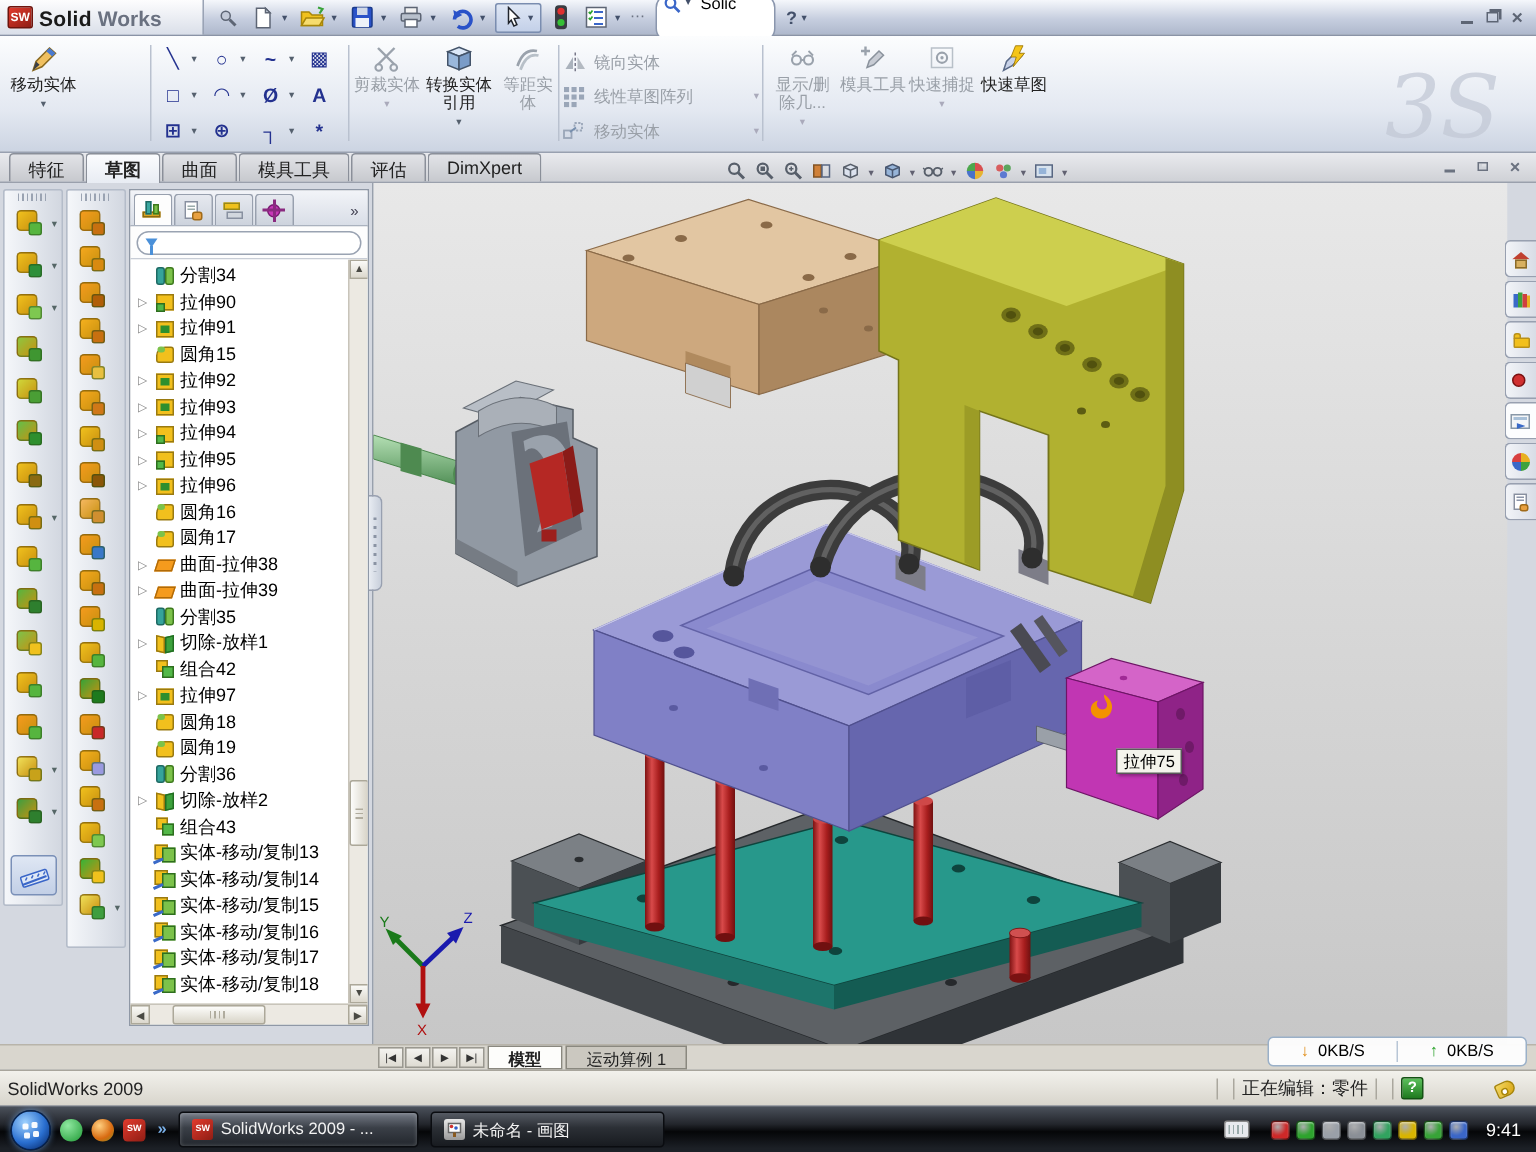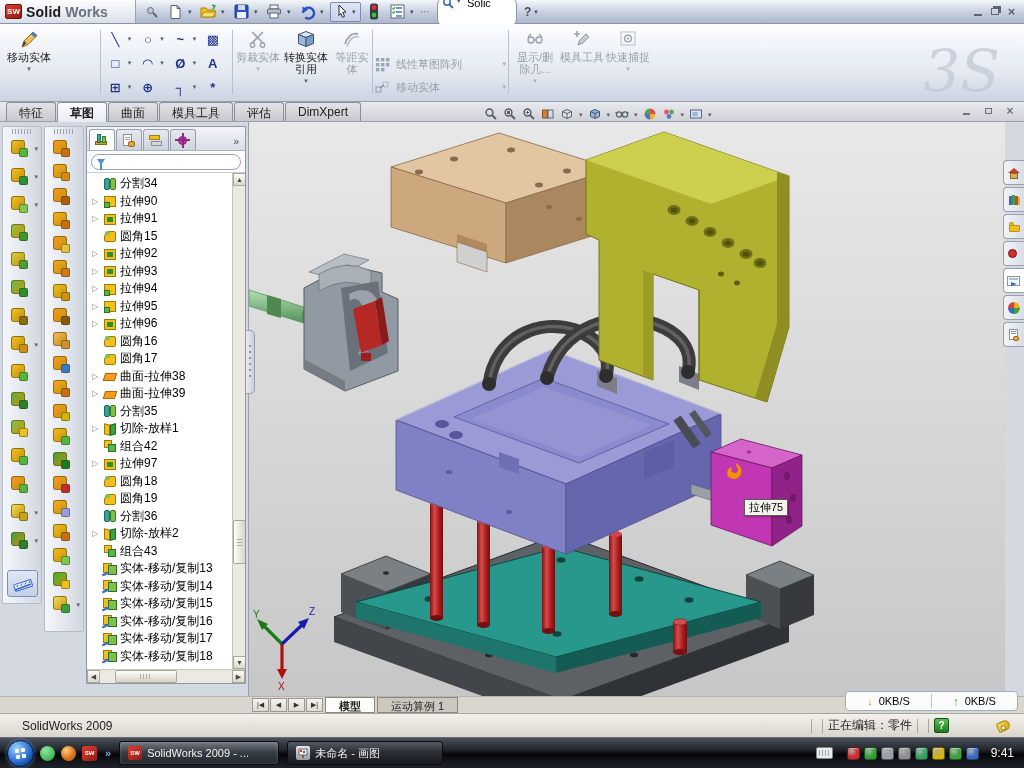--- a/index.html
+++ b/index.html
@@ -317,20 +317,28 @@
   <div class="cmbtn dis" style="left:332px;width:40px">
     <span class="cmicon">
         <svg width="20" height="20">
           <path d="M3,15 Q7,3 16,5" fill="none" stroke="#9aa2ac" stroke-width="1.8"></path>
           <path d="M5,17.5 Q9,6 17,8" fill="none" stroke="#b8c0c8" stroke-width="1.8"></path>
         </svg>
       </span>
     <span class="cmlabel">等距实体</span>
   </div>
   <div class="cmsep" style="left:372px"></div>
+  <div class="stackrow" style="top:5px">
+    <svg width="18" height="16">
+        <path d="M3,13 L8,5 L8,13Z" fill="#aab2bc"></path>
+        <path d="M16,13 L11,5 L11,13Z" fill="#8a929c" opacity=".6"></path>
+        <line x1="9.5" y1="2" x2="9.5" y2="15" stroke="#778" stroke-dasharray="2,1.5"></line>
+      </svg>
+    <span>镜向实体</span>
+  </div>
   <div class="stackrow" style="top:28px">
     <svg width="18" height="16">
         <g fill="#9aa6b8">
           <rect x="2" y="2" width="3.4" height="3.4"></rect>
           <rect x="7" y="2" width="3.4" height="3.4"></rect>
           <rect x="12" y="2" width="3.4" height="3.4"></rect>
           <rect x="2" y="7" width="3.4" height="3.4"></rect>
           <rect x="7" y="7" width="3.4" height="3.4"></rect>
           <rect x="12" y="7" width="3.4" height="3.4"></rect>
           <rect x="2" y="12" width="3.4" height="3.4"></rect>
@@ -375,20 +383,29 @@
   <div class="cmbtn dis" style="left:606px;width:44px">
     <span class="cmicon">
         <svg width="20" height="18">
           <rect x="3" y="2" width="14" height="13" fill="none" stroke="#b8c0c8"></rect>
           <circle cx="10" cy="8.5" r="3.4" fill="none" stroke="#9aa2ac" stroke-width="1.4"></circle>
           <circle cx="10" cy="8.5" r="1.1" fill="#9aa2ac"></circle>
         </svg>
       </span>
     <span class="cmlabel">快速捕捉</span>
     <span class="cmdd">▾</span>
+  </div>
+  <div class="cmbtn" style="left:652px;width:48px">
+    <span class="cmicon">
+        <svg width="22" height="21">
+          <path d="M4,18 L6,12 L13,5 L16.5,8 L9.5,15Z" fill="#c8d2e8" stroke="#5a6a88"></path>
+          <path d="M12,1.5 L17,1.5 L14.5,6.5 L18,6.5 L10.5,15.5 L12.5,9 L9,9Z" fill="#f5c518" stroke="#a07a08" stroke-width=".6"></path>
+        </svg>
+      </span>
+    <span class="cmlabel">快速草图</span>
   </div>
   <div id="ds-watermark">3S</div>
 </div>
 
 <div class="abs" id="tabrow">
   <div id="rtabs" style="display:flex;align-items:flex-end">
       <div class="rtab">特征</div>
       <div class="rtab active">草图</div>
       <div class="rtab">曲面</div>
       <div class="rtab">模具工具</div>
@@ -1220,21 +1237,21 @@
       <span class="navb">|◀</span>
       <span class="navb">◀</span>
       <span class="navb">▶</span>
       <span class="navb">▶|</span>
     </div>
   <div class="dtab active">模型</div>
   <div class="dtab">运动算例 1</div>
 </div>
 
 <div class="abs" id="statusbar">
-  <span style="margin-left:22px">SolidWorks 2009</span>
+  <span style="margin-left:5px">SolidWorks 2009</span>
   <span style="margin-left:auto"></span>
   <span class="ssep"></span>
     <span class="ssep"></span>
   <span>正在编辑：零件</span>
   <span class="ssep"></span>
     <span class="ssep"></span>
   <span id="help-badge">?</span>
   <span style="width:48px"></span>
   <span id="tag-icon"></span>
   <span style="width:14px"></span>

